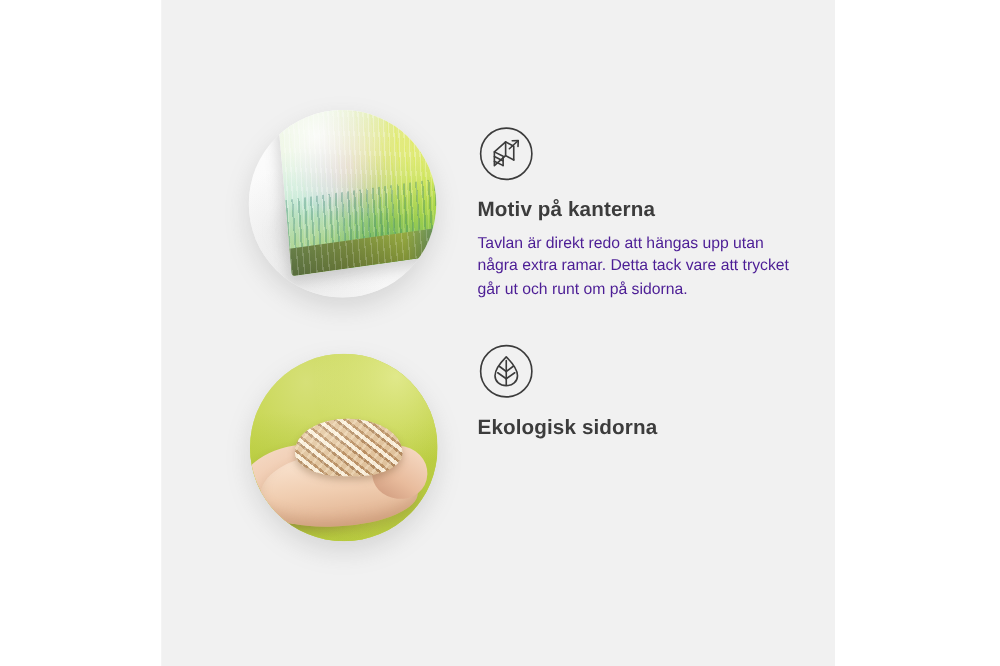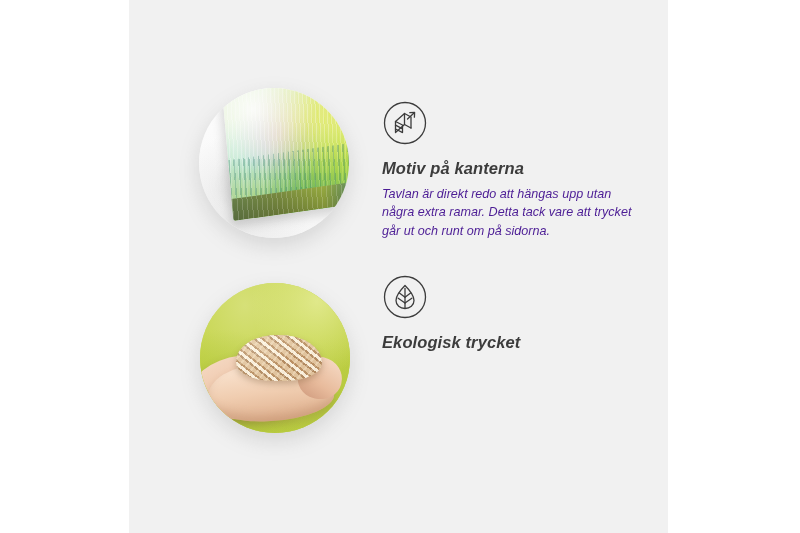--- a/index.html
+++ b/index.html
@@ -12,21 +12,20 @@
     background: #ffffff;
     font-family: "Liberation Sans", sans-serif;
     overflow: hidden;
   }
 
   #stage {
     position: relative;
     width: 800px;
     height: 533px;
     background: #ffffff;
-    font-style: italic;
   }
 
   
   #panel {
     position: absolute;
     left: 129px;
     top: 0;
     width: 539px;
     height: 533px;
     background: #f1f1f1;
@@ -327,18 +326,18 @@
             <g fill="none" stroke="#3c3c3c" stroke-width="1.3" stroke-linejoin="round" stroke-linecap="round">
               <path d="M23 11.5 C29.5 18 32 22.5 32 26.5 C32 31.2 28 34.5 23 34.5 C18 34.5 14 31.2 14 26.5 C14 22.5 16.5 18 23 11.5 Z"></path>
               <path d="M23 14.5 L23 34.2"></path>
               <path d="M23 23.2 L17.4 19.0"></path>
               <path d="M23 23.2 L28.6 19.0"></path>
               <path d="M23 29.0 L16.2 24.2"></path>
               <path d="M23 29.0 L29.8 24.2"></path>
             </g>
           </svg>
         </span>
-        <h2 class="feature-title">Ekologisk trycket</h2>
+        <h2 class="feature-title">Ekologisk sidorna</h2>
       </div>
     </div>
 
   </div>
 </div>
 
 </body></html>

